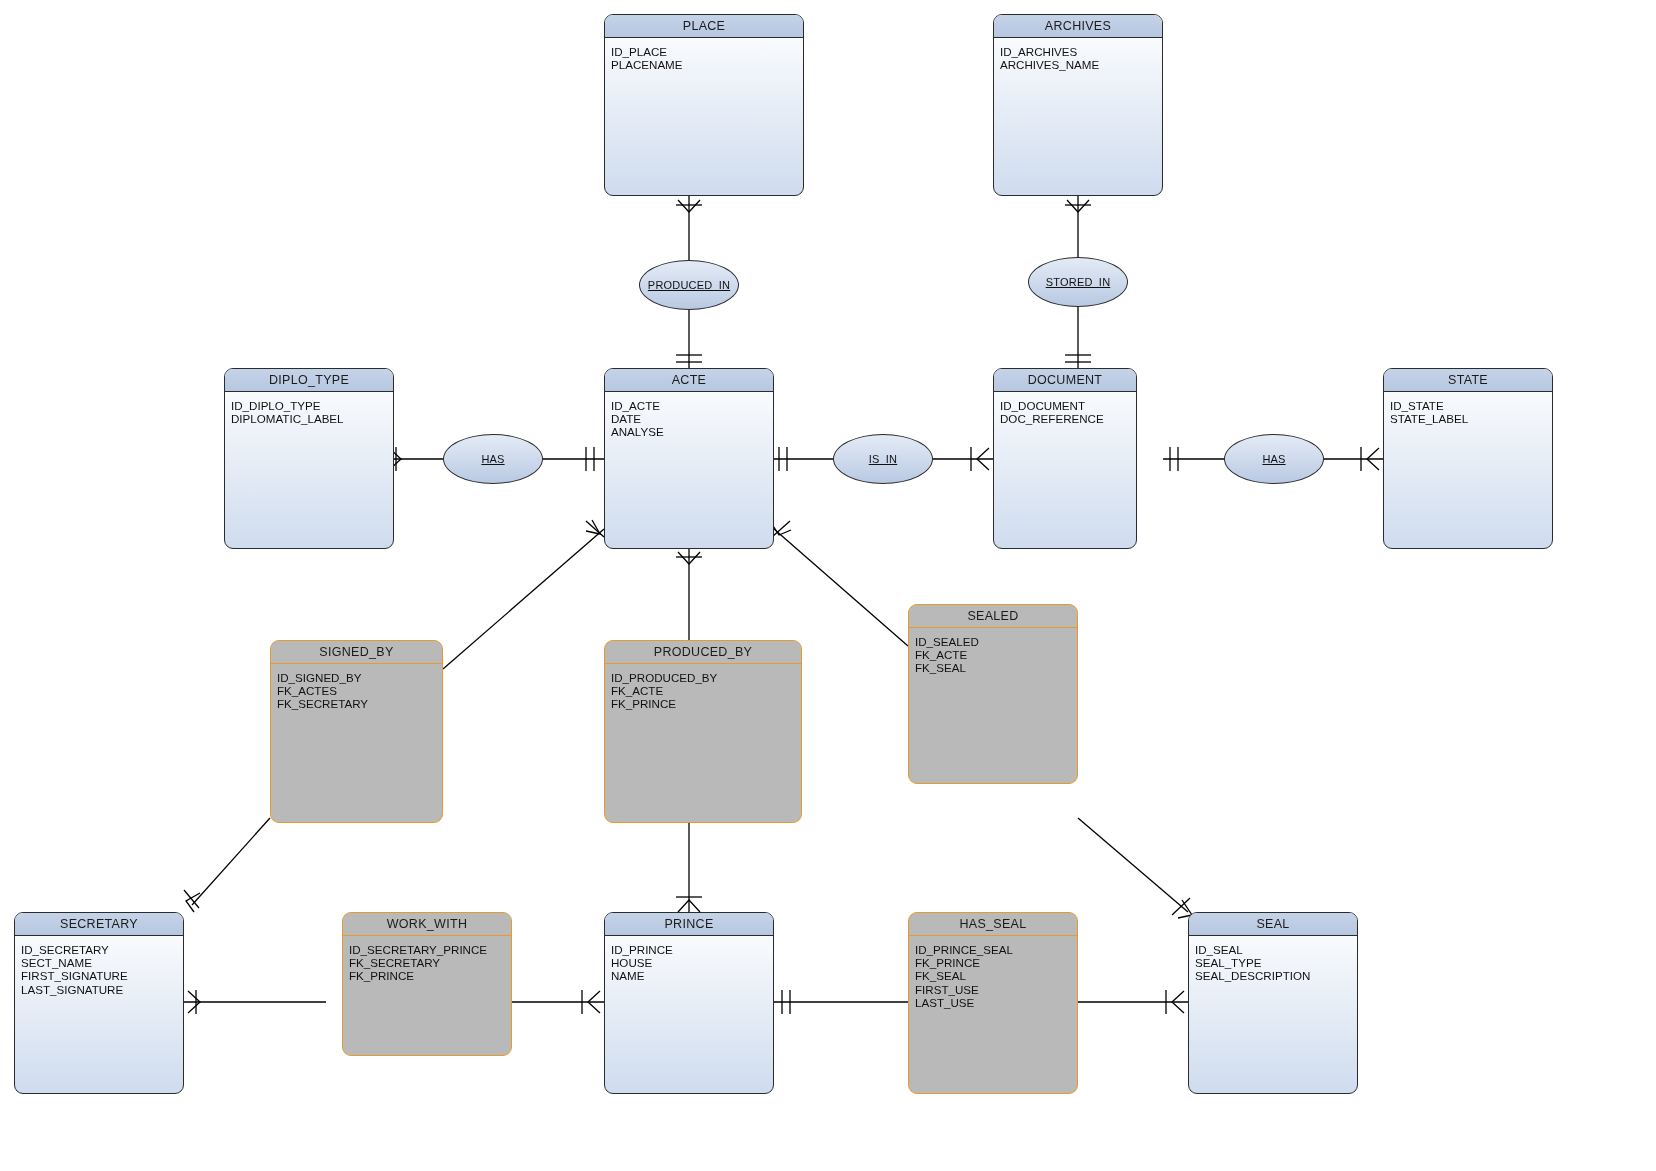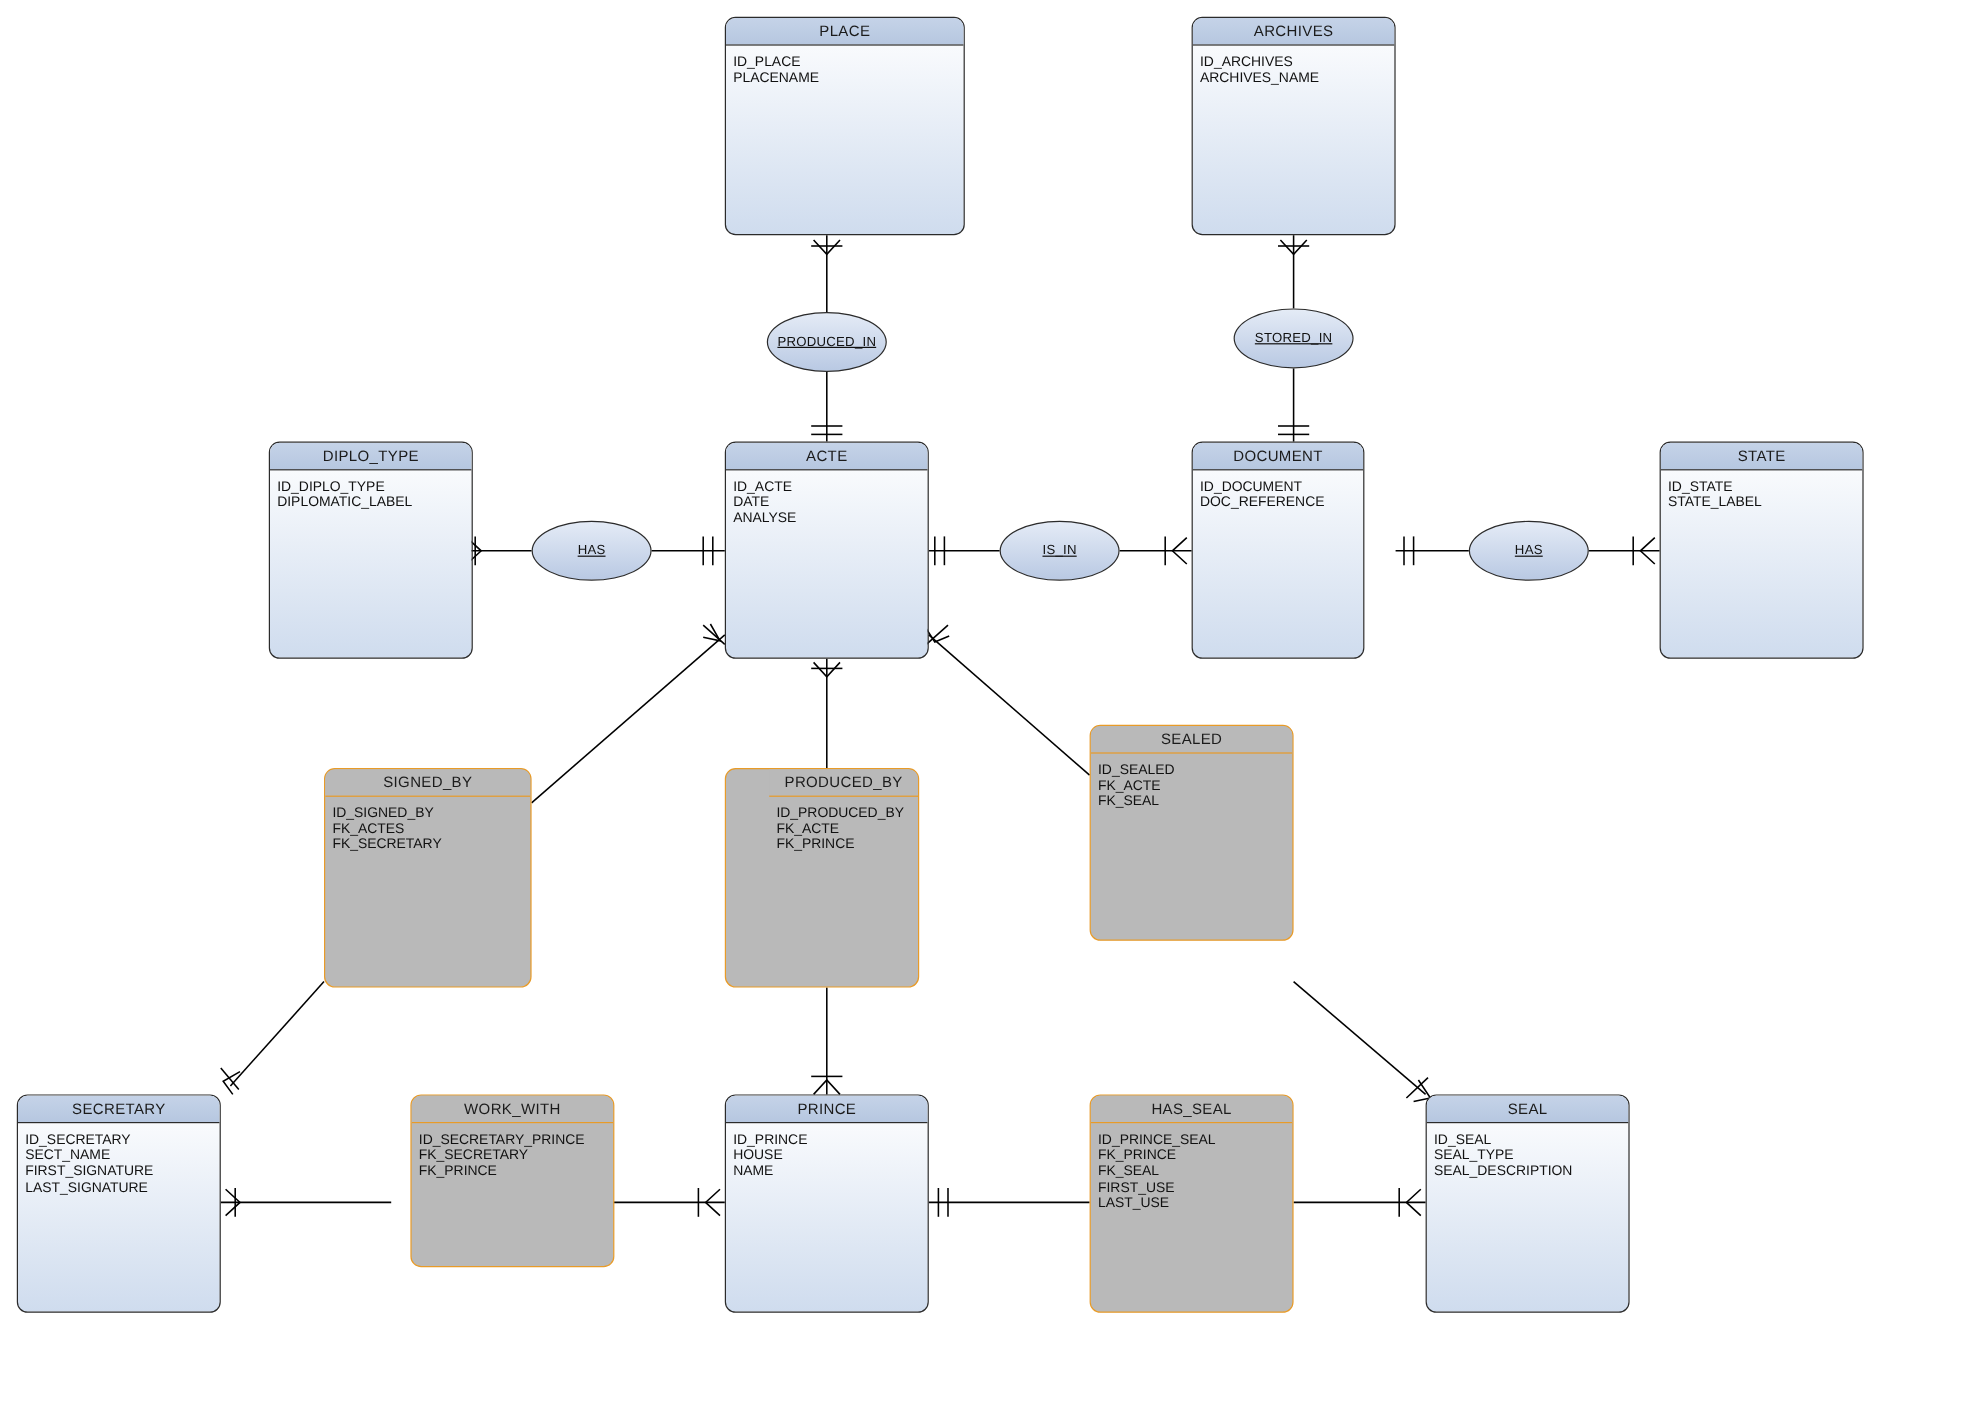--- a/index.html
+++ b/index.html
@@ -224,21 +224,21 @@
       </div>
     </div>
     <div class="assoc" style="left: 270px; top: 640px; width: 173px; height: 183px;">
       <div class="ent-title">SIGNED_BY</div>
       <div class="ent-attrs">
         <div>ID_SIGNED_BY</div>
         <div>FK_ACTES</div>
         <div>FK_SECRETARY</div>
       </div>
     </div>
-    <div class="assoc" style="left: 604px; top: 640px; width: 162px; height: 183px; padding-left: 36px;">
+    <div class="assoc" style="left: 604px; top: 640px; width: 198px; height: 183px;">
       <div class="ent-title">PRODUCED_BY</div>
       <div class="ent-attrs">
         <div>ID_PRODUCED_BY</div>
         <div>FK_ACTE</div>
         <div>FK_PRINCE</div>
       </div>
     </div>
     <div class="assoc" style="left: 908px; top: 604px; width: 170px; height: 180px;">
       <div class="ent-title">SEALED</div>
       <div class="ent-attrs">

